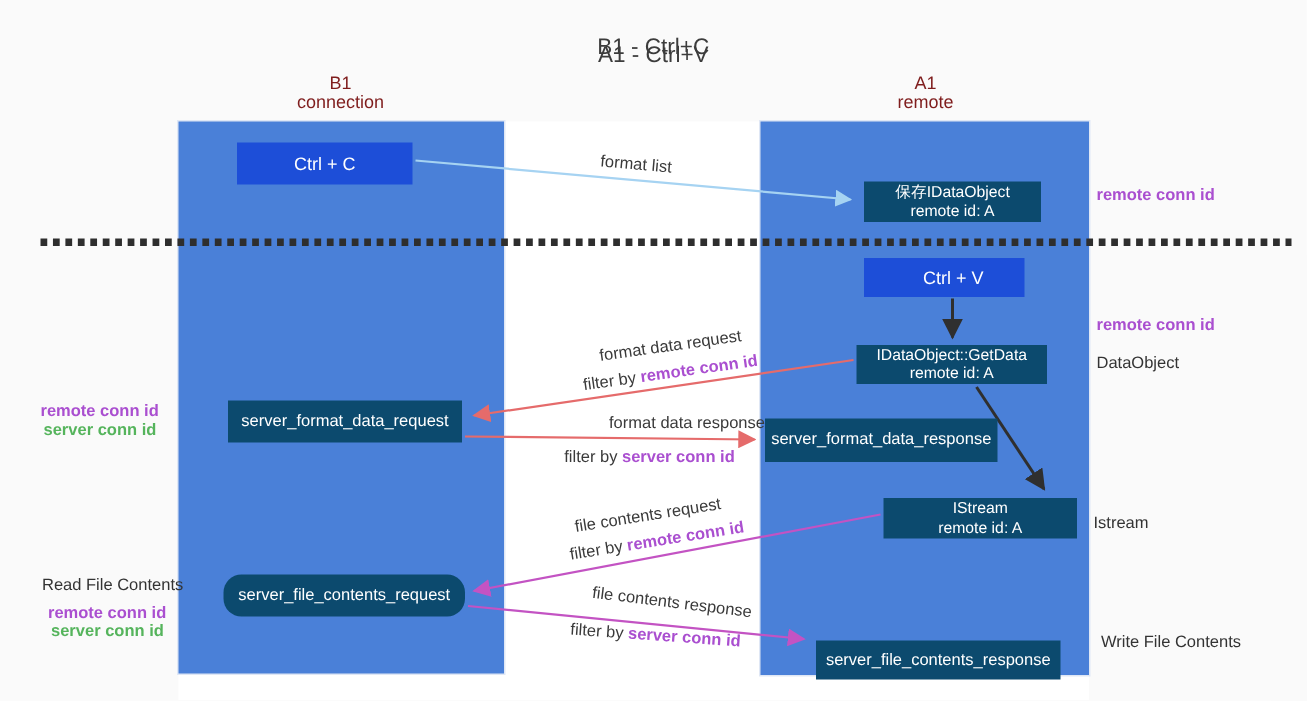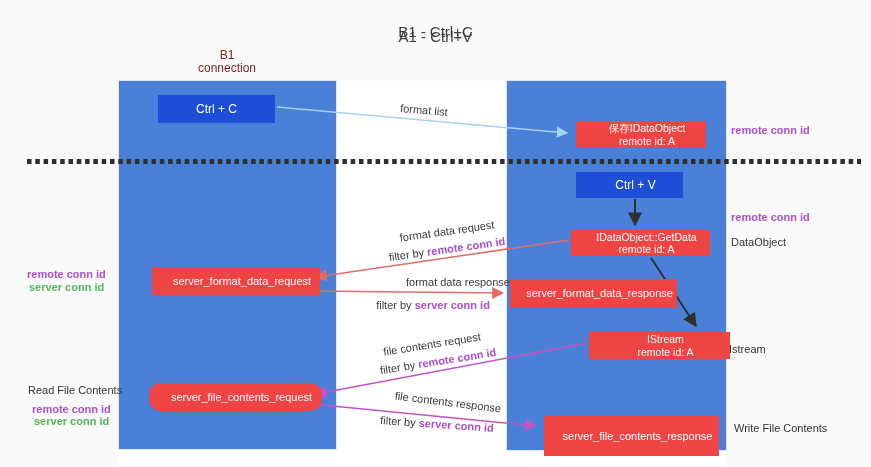--- a/index.html
+++ b/index.html
@@ -9,21 +9,21 @@
   .lane{position:absolute;top:81px;height:368px;background:#4a80d8;box-shadow:0 0 0 1px #dfe7f5;}
   .lane-left{left:119px;width:217px;}
   .lane-right{left:507px;width:219px;height:369px;}
   .lane-header{position:absolute;text-align:center;font-size:12px;color:#7f1d1d;line-height:13px;width:120px;}
   .hdr-left{left:167px;top:49px;}
   .hdr-right{left:557px;top:49px;}
   .title{position:absolute;left:0;width:871px;text-align:center;font-size:15px;color:#3c3c3c;}
   .title1{top:8px;margin-top:15px;} .title2{top:28px;}
   .node{position:absolute;display:flex;flex-direction:column;align-items:center;justify-content:center;
         color:#fff;text-align:center;font-size:11px;line-height:12.5px;white-space:nowrap;}
-  .orange{background:#ef4444;padding-left:12px;}
+  .orange{background:#0c4a6e;}
   .greenbox{background:#1d4ed8;font-size:12px;}
   .two-line{font-size:10.5px;}
   .ann{position:absolute;font-size:11px;color:#3a3a3a;white-space:nowrap;}
   .side{position:absolute;font-size:11px;white-space:nowrap;}
   .purple{color:#aa4fd0;font-weight:bold;}
   .greenlbl{color:#55b45c;font-weight:bold;}
   .dark{color:#333;}
   svg.connectors{position:absolute;left:0;top:0;width:871px;height:467px;pointer-events:none;}
 </style>
 </head>
@@ -32,20 +32,24 @@
 <div class="canvas">
 
   <div class="white-bg"></div>
 
   <div class="title title1">B1 - Ctrl+C</div>
   <div class="title title2">A1 - Ctrl+V</div>
 
   <div class="lane-header hdr-left">
     <div>B1</div>
     <div>connection</div>
+  </div>
+  <div class="lane-header hdr-right">
+    <div>A1</div>
+    <div>remote</div>
   </div>
 
   <div class="lane lane-left"></div>
   <div class="lane lane-right"></div>
 
   <svg class="connectors" viewBox="0 0 871 467">
     <defs>
       <marker id="ah-blue" viewBox="0 0 10 10" refX="9" refY="5" markerWidth="7.5" markerHeight="7.5" orient="auto">
           <path d="M0,0 L10,5 L0,10 z" fill="#a6d3f2"></path>
         </marker>
@@ -97,21 +101,21 @@
 
   <div class="node orange two-line" style="left:589px;top:332px;width:129px;height:27px;">
     <span>IStream</span>
     <span>remote id: A</span>
   </div>
 
   <div class="node orange" style="left:149px;top:383px;width:161px;height:28px;border-radius:12px;">
     <span>server_file_contents_request</span>
   </div>
 
-  <div class="node orange" style="left:544px;top:416px;width:163px;height:40px;">
+  <div class="node orange" style="left:544px;top:427px;width:163px;height:26px;">
     <span>server_file_contents_response</span>
   </div>
 
   <div class="ann" style="left:424px;top:110px;transform:translate(-50%,-50%) rotate(5deg);">format list</div>
 
   <div class="ann" style="left:447px;top:231px;transform:translate(-50%,-50%) rotate(-8deg);">format data request</div>
   <div class="ann" style="left:447px;top:249px;transform:translate(-50%,-50%) rotate(-8deg);">
     <span>filter by </span><span class="purple">remote conn id</span>
   </div>
 

